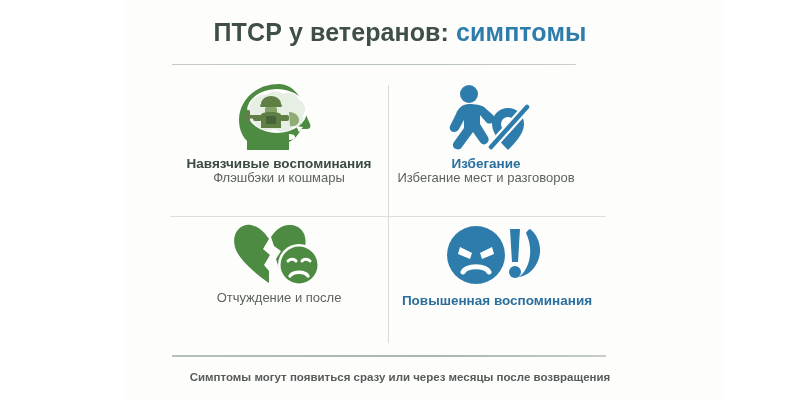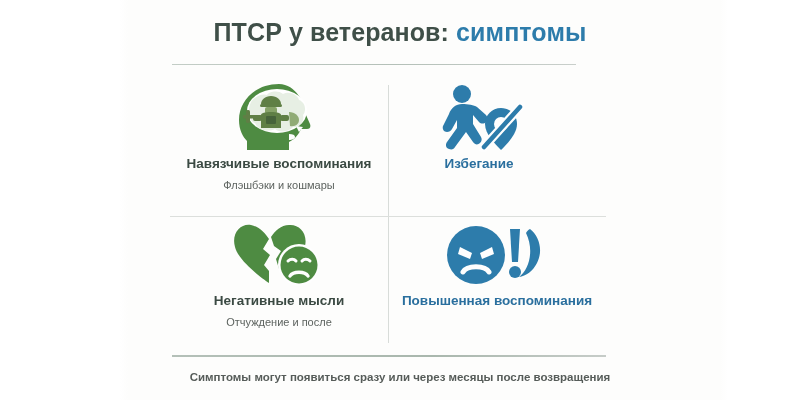--- a/index.html
+++ b/index.html
@@ -92,42 +92,41 @@
     position: absolute;
     width: 218px;
     height: 134px;
     box-sizing: border-box;
     display: flex;
     flex-direction: column;
     align-items: center;
     text-align: center;
   }
   .cell-tl { left: 0;     top: 0; }
-  .cell-tr { left: 200px; top: 0; }
+  .cell-tr { left: 207px; top: 0; }
   .cell-bl { left: 0;     top: 137px; }
   .cell-br { left: 218px; top: 137px; }
 
   .icon-wrap {
     height: 74px;
     display: flex;
     align-items: center;
     justify-content: center;
   }
   .cell-label {
     font-size: 13.5px;
     font-weight: bold;
     line-height: 1;
     margin-top: 3px;
     white-space: nowrap;
   }
   .cell-sub {
-    font-size: 11px;
+    font-size: 13px;
     color: #5d635f;
     line-height: 1;
-    margin-top: 9px;
     white-space: nowrap;
   }
   .label-dark { color: #3b4a43; }
   .label-blue { color: #2a6f9e; }
 
   
   .footer {
     position: absolute;
     left: 0;
     top: 371px;
@@ -208,40 +207,40 @@
             <path d="M68 26 C59 26 52 33 52 42 C52 52 62 62 68 68 C74 62 84 52 84 42 C84 33 77 26 68 26 Z"></path>
 
             <circle cx="68" cy="42" r="7" fill="#fefefe"></circle>
           </g>
 
           <line x1="50" y1="66" x2="88" y2="24" stroke="#fefefe" stroke-width="9" stroke-linecap="round"></line>
           <line x1="51" y1="65" x2="87" y2="25" stroke="#2d7cab" stroke-width="4.5" stroke-linecap="round"></line>
         </svg>
       </div>
       <div class="cell-label label-blue">Избегание</div>
+      <div class="cell-sub">Избегание мест и разговоров</div>
     </div>
 
     <div class="cell cell-bl">
       <div class="icon-wrap">
         <svg width="100" height="70" viewBox="0 0 100 70">
 
           <path d="M40 64 C40 64 10 44 6 28 C2 14 12 4 22 6 C30 7.5 36 14 40 20 L34 30 L41 36 L35 46 L40 52 Z" fill="#4e8b42"></path>
 
           <path d="M42 18 C46 12 52 6 60 6 C70 5 79 14 76 27 C74 36 66 46 58 53 L50 50 L47 40 L52 32 L45 27 Z" fill="#4e8b42"></path>
 
           <circle cx="70" cy="46" r="21" fill="#fefefe"></circle>
           <circle cx="70" cy="46" r="18.5" fill="#4e8b42"></circle>
 
           <path d="M59 42 C61.5 39.5 65 39.5 67 42" stroke="#fefefe" stroke-width="3" fill="none" stroke-linecap="round"></path>
           <path d="M73 42 C75 39.5 78.5 39.5 81 42" stroke="#fefefe" stroke-width="3" fill="none" stroke-linecap="round"></path>
 
           <path d="M61 57 C64 52 76 52 79 57" stroke="#fefefe" stroke-width="3.4" fill="none" stroke-linecap="round"></path>
         </svg>
       </div>
-      <div class="cell-label label-dark">Негативные мысли</div>
       <div class="cell-sub">Отчуждение и после</div>
     </div>
 
     <div class="cell cell-br">
       <div class="icon-wrap">
         <svg width="106" height="70" viewBox="0 0 106 70">
 
           <circle cx="32" cy="36" r="29" fill="#2d7cab"></circle>
 
           <path d="M16 28 L28 34 L26 40 L14 35 Z" fill="#fefefe"></path>

